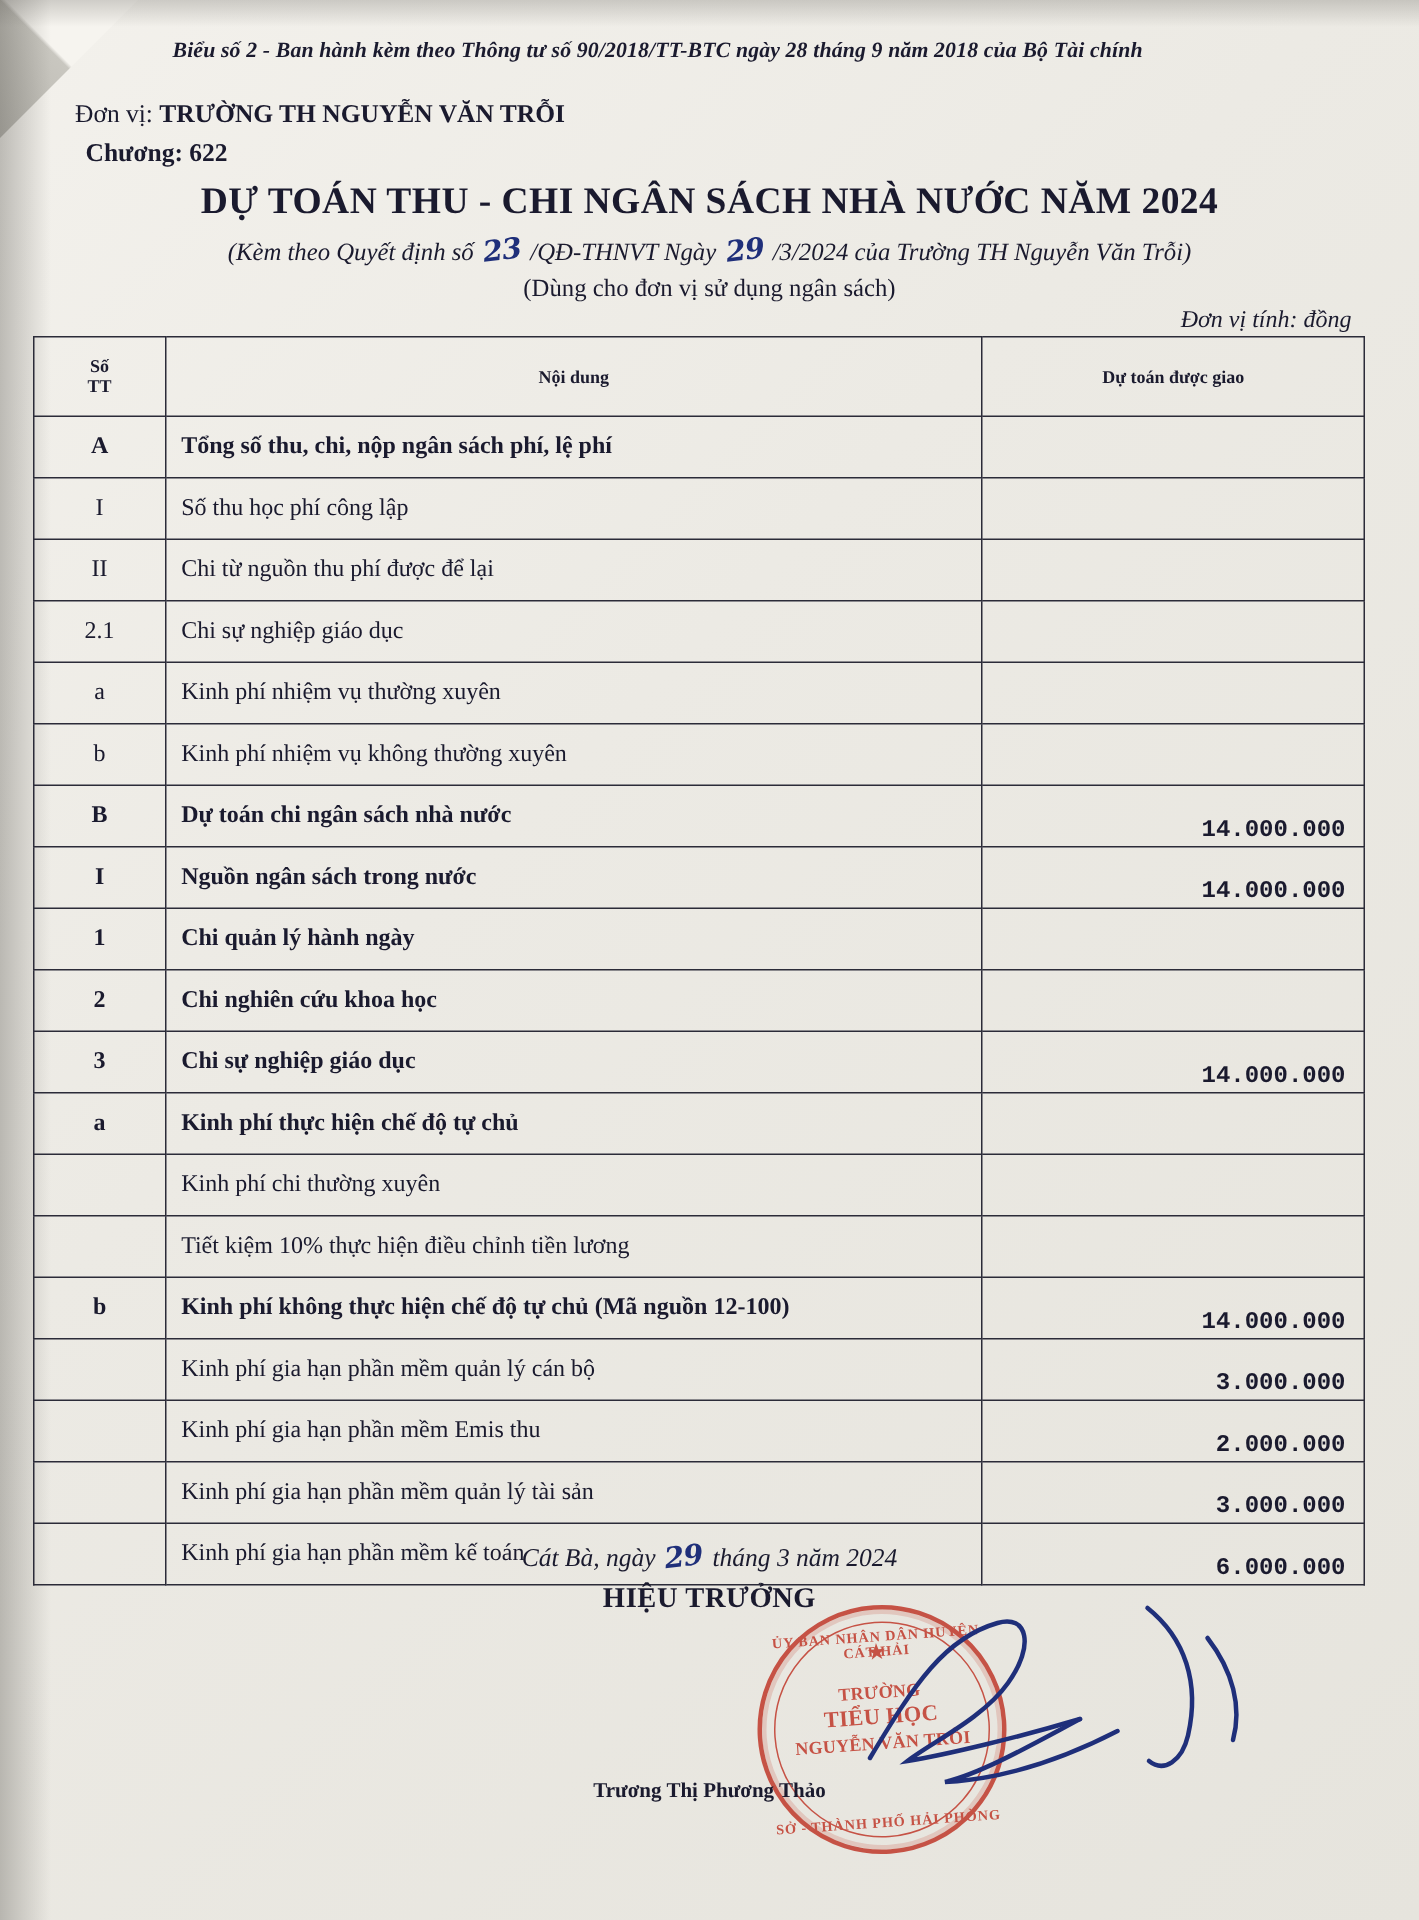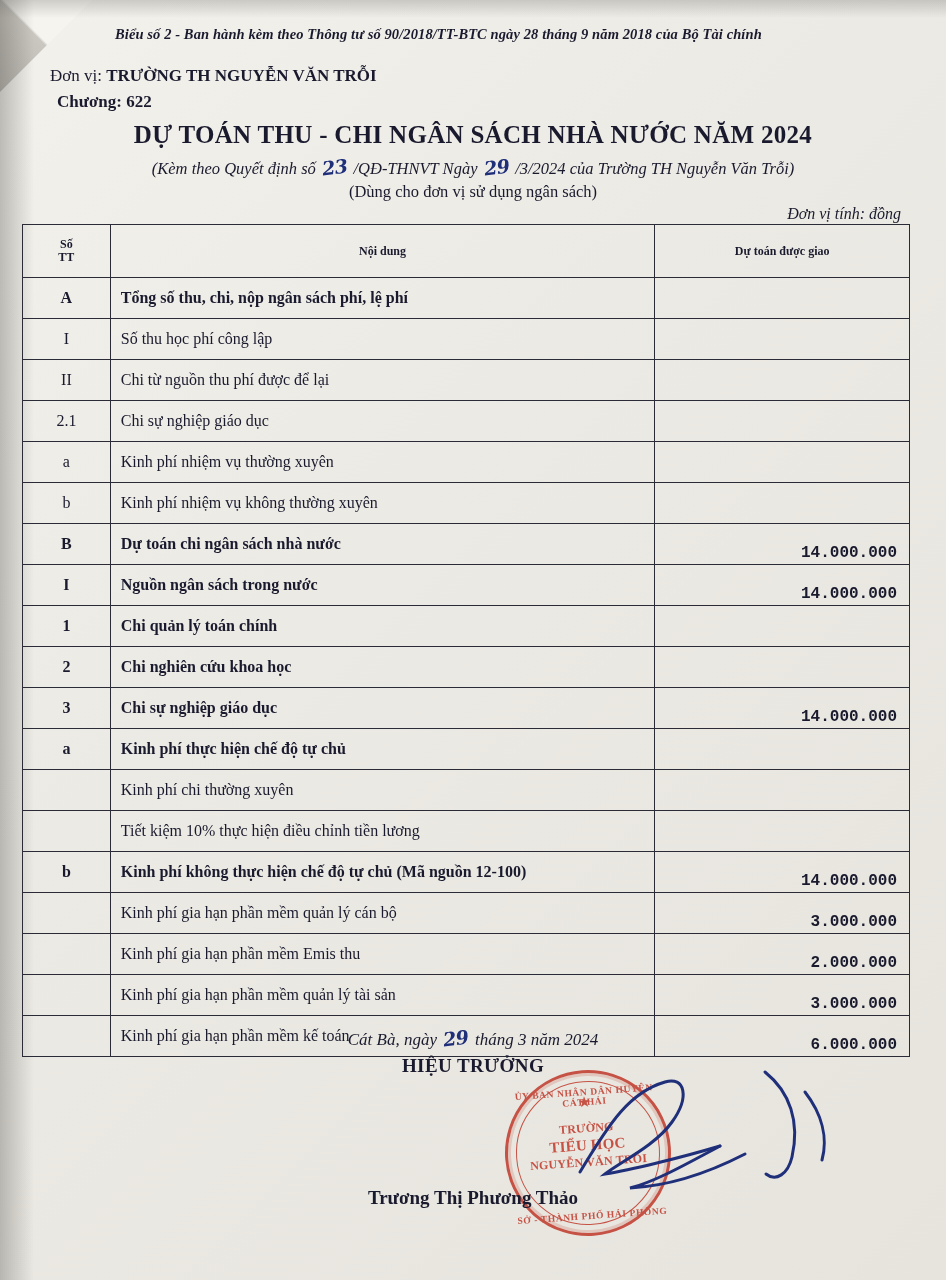--- a/index.html
+++ b/index.html
@@ -158,21 +158,21 @@
     left: 0; right: 0; top: 1055px;
     text-align: center;
     font-size: 19px;
     font-weight: bold;
     letter-spacing: .4px;
   }
   .signer-name {
     position: absolute;
     left: 0; right: 0; top: 1187px;
     text-align: center;
-    font-size: 19px;
+    font-size: 14px;
     font-weight: bold;
   }
   
   .stamp {
     position: absolute;
     left: 505px; top: 1070px;
     width: 160px; height: 160px;
     border-radius: 50%;
     border: 3px solid #c0392b;
     box-shadow: 0 0 0 3px rgba(192,57,43,.22) inset;
@@ -302,21 +302,21 @@
             <td class="nd">Dự toán chi ngân sách nhà nước</td>
             <td class="amt">14.000.000</td>
           </tr>
           <tr class="bold">
             <td class="tt">I</td>
             <td class="nd">Nguồn ngân sách trong nước</td>
             <td class="amt">14.000.000</td>
           </tr>
           <tr class="bold">
             <td class="tt">1</td>
-            <td class="nd">Chi quản lý toán chính</td>
+            <td class="nd">Chi quản lý hành ngày</td>
             <td class="amt"></td>
           </tr>
           <tr class="bold">
             <td class="tt">2</td>
             <td class="nd">Chi nghiên cứu khoa học</td>
             <td class="amt"></td>
           </tr>
           <tr class="bold">
             <td class="tt">3</td>
             <td class="nd">Chi sự nghiệp giáo dục</td>

